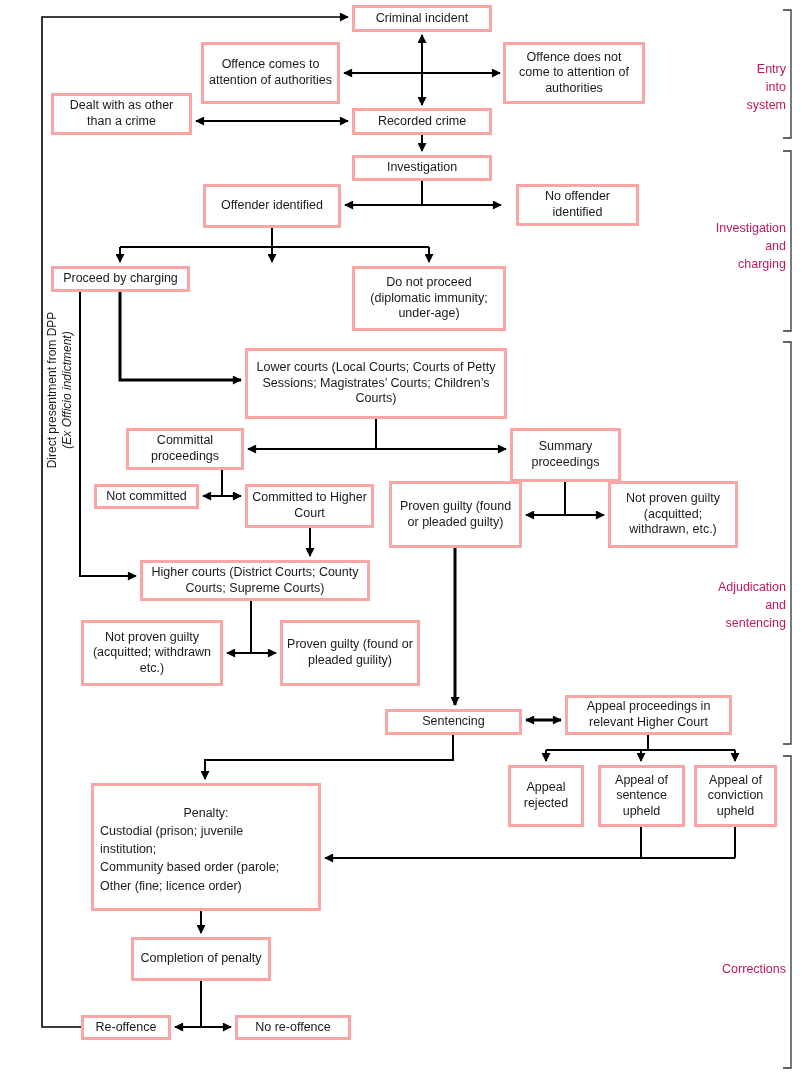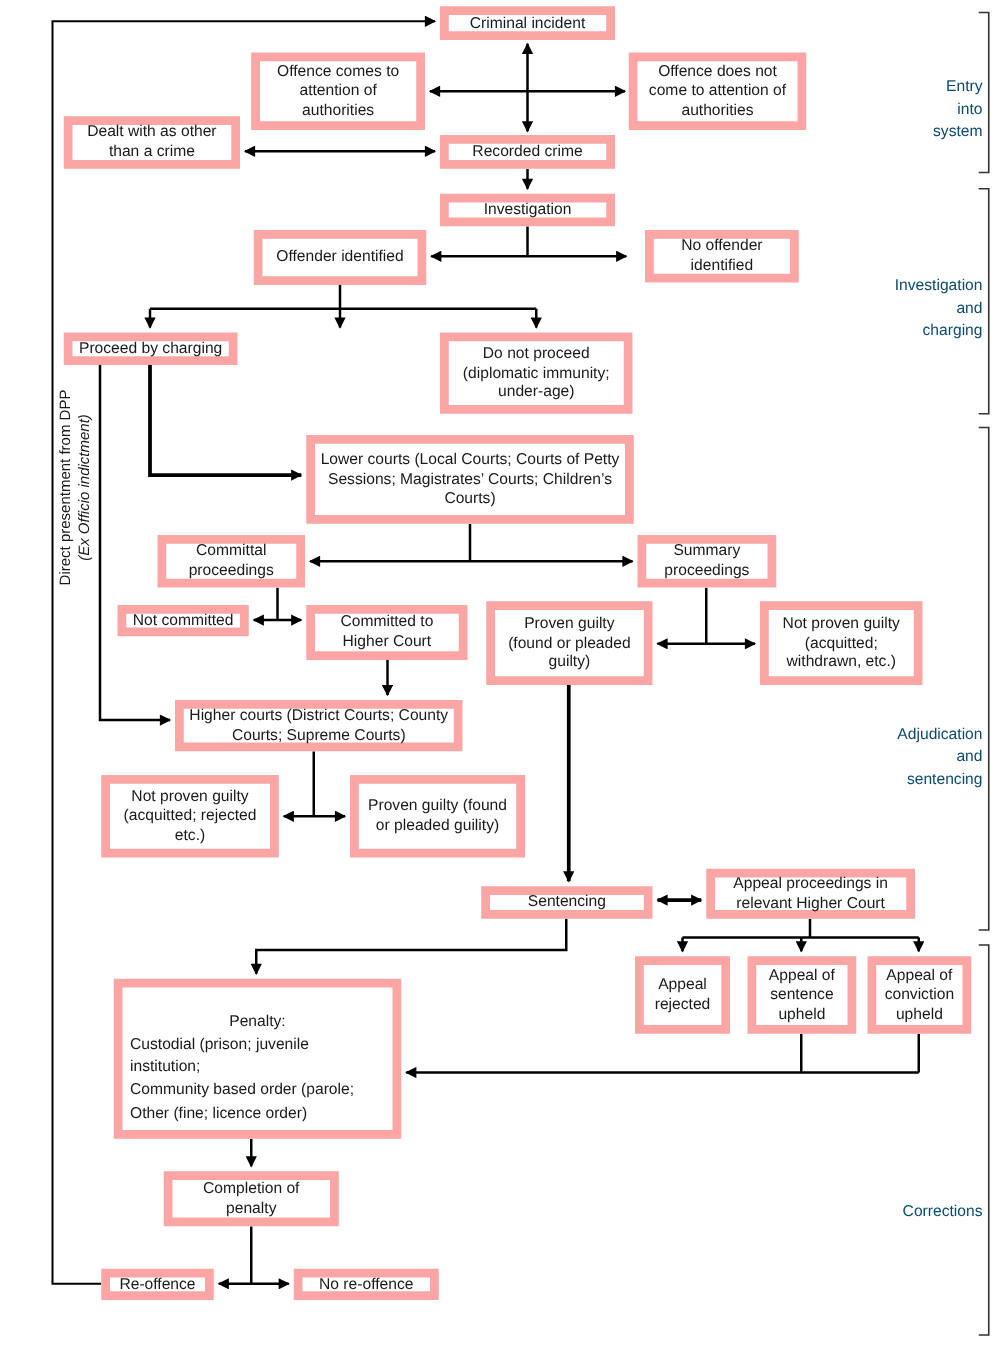--- a/index.html
+++ b/index.html
@@ -1,38 +1,38 @@
 <!DOCTYPE html>
 <html><head>
 <meta charset="utf-8">
 <style>
   html,body{margin:0;padding:0;background:#ffffff;}
   body{font-family:"Liberation Sans", sans-serif;color:#1a1a1a;}
   #canvas{position:relative;width:802px;height:1076px;background:#ffffff;overflow:hidden;}
   #edges-svg{position:absolute;left:0;top:0;width:802px;height:1076px;}
   .node{
     position:absolute;box-sizing:border-box;background:#ffffff;
-    border:7px solid #fca5a5;display:flex;align-items:center;justify-content:center;
+    border:3px solid #fca5a5;display:flex;align-items:center;justify-content:center;
     text-align:center;font-size:12.5px;line-height:1.25;padding:2px 4px;
   }
   
   .n-criminal{left:352px;top:5px;width:140px;height:27px}
   .n-offence-yes{left:201px;top:42px;width:139px;height:62px}
   .n-offence-no{left:503px;top:42px;width:142px;height:62px}
   .n-dealt{left:51px;top:93px;width:141px;height:42px}
   .n-recorded{left:352px;top:108px;width:140px;height:27px}
   .n-investigation{left:352px;top:155px;width:140px;height:26px}
   .n-offender{left:203px;top:184px;width:138px;height:44px}
   .n-no-offender{left:516px;top:184px;width:123px;height:42px}
   .n-charging{left:51px;top:266px;width:139px;height:26px}
   .n-proceed-other{left:204px;top:266px;width:137px;height:42px}
   .n-no-proceed{left:352px;top:266px;width:154px;height:65px}
   .n-lower{left:245px;top:348px;width:262px;height:71px}
   .n-committal{left:126px;top:428px;width:118px;height:42px}
-  .n-summary{left:510px;top:428px;width:111px;height:42px}
+  .n-summary{left:510px;top:428px;width:111px;height:54px}
   .n-not-committed{left:94px;top:484px;width:105px;height:25px}
   .n-committed{left:245px;top:484px;width:129px;height:44px}
   .n-proven1{left:389px;top:481px;width:133px;height:67px}
   .n-not-proven1{left:608px;top:481px;width:130px;height:67px}
   .n-higher{left:140px;top:560px;width:230px;height:41px}
   .n-not-proven2{left:81px;top:620px;width:142px;height:66px}
   .n-proven2{left:280px;top:620px;width:140px;height:66px}
   .n-sentencing{left:385px;top:709px;width:137px;height:26px}
   .n-appeal-proc{left:565px;top:695px;width:167px;height:40px}
   .n-appeal-rej{left:508px;top:765px;width:76px;height:62px}
@@ -45,21 +45,21 @@
   .n-no-reoffence{left:235px;top:1015px;width:116px;height:25px}
 
   
   .dpp{
     position:absolute;left:-90px;top:375px;width:300px;height:30px;
     transform:rotate(-90deg);text-align:center;font-size:12px;line-height:1.25;
   }
   .dpp .dpp-line2{font-style:italic;}
 
   
-  .section-label{position:absolute;right:16px;text-align:right;font-size:12.5px;line-height:1.45;color:#0c4a6e;}
+  .section-label{position:absolute;right:16px;text-align:right;font-size:12.5px;line-height:1.45;color:#be185d;}
   #sec-entry{top:60px}
   #sec-inv{top:219px}
   #sec-adj{top:578px}
   #sec-corr{top:960px}
 </style>
 </head>
 <body>
 
 <div id="canvas">
 
@@ -149,21 +149,21 @@
   <div class="node n-charging">Proceed by charging</div>
   <div class="node n-no-proceed">Do not proceed (diplomatic immunity; under-age)</div>
   <div class="node n-lower">Lower courts (Local Courts; Courts of Petty Sessions; Magistrates’ Courts; Children’s Courts)</div>
   <div class="node n-committal">Committal proceedings</div>
   <div class="node n-summary">Summary proceedings</div>
   <div class="node n-not-committed">Not committed</div>
   <div class="node n-committed">Committed to Higher Court</div>
   <div class="node n-proven1">Proven guilty (found or pleaded guilty)</div>
   <div class="node n-not-proven1">Not proven guilty (acquitted; withdrawn, etc.)</div>
   <div class="node n-higher">Higher courts (District Courts; County Courts; Supreme Courts)</div>
-  <div class="node n-not-proven2">Not proven guilty (acquitted; rejected etc.)</div>
+  <div class="node n-not-proven2">Not proven guilty (acquitted; withdrawn etc.)</div>
   <div class="node n-proven2">Proven guilty (found or pleaded guility)</div>
   <div class="node n-sentencing">Sentencing</div>
   <div class="node n-appeal-proc">Appeal proceedings in relevant Higher Court</div>
   <div class="node n-appeal-rej">Appeal rejected</div>
   <div class="node n-appeal-sent">Appeal of sentence upheld</div>
   <div class="node n-appeal-conv">Appeal of conviction upheld</div>
 
   <div class="node n-penalty">
     <div class="penalty-title">Penalty:</div>
     <div>Custodial (prison; juvenile</div>

